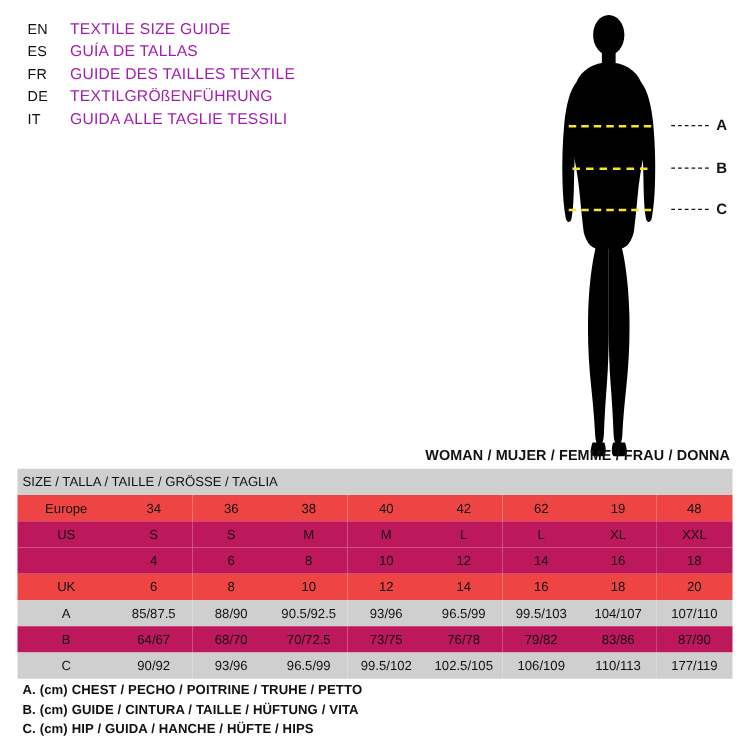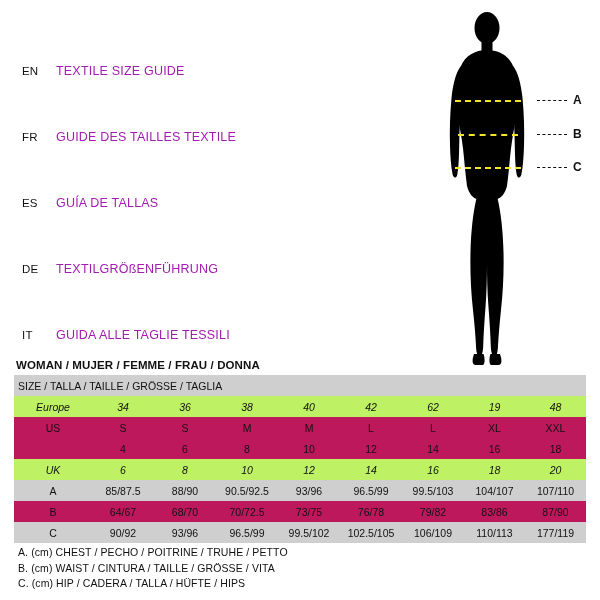--- a/index.html
+++ b/index.html
@@ -21,21 +21,20 @@
     position: absolute;
     top: 14px;
     left: 22px;
     width: 400px;
   }
   .lang-row {
     display: flex;
     align-items: baseline;
     height: 18px;
     line-height: 18px;
-    margin-top: 48px;
   }
   .lang-code {
     width: 34px;
     font-size: 11.5px;
     letter-spacing: .2px;
     color: #111;
   }
   .lang-text {
     font-size: 12.5px;
     letter-spacing: .2px;
@@ -77,20 +76,21 @@
     top: 357px;
     left: 14px;
     width: 572px;
   }
   .woman-title {
     font-size: 11.5px;
     font-weight: 700;
     letter-spacing: .1px;
     padding: 2px 2px 4px 2px;
     color: #111;
+    text-align: right;
   }
   table.size-table {
     border-collapse: collapse;
     width: 572px;
     table-layout: fixed;
   }
   table.size-table td, table.size-table th {
     font-size: 10.5px;
     color: #111;
     padding: 2px 2px;
@@ -109,54 +109,53 @@
     background: #be185d;
   }
   tr.header-row td {
     background: #cfcfcf;
     text-align: left;
     padding-left: 4px;
     font-weight: 400;
     margin-left: 12px;
   }
   tr.white td {
-    background: #bef264;
-    font-style: italic;
+    background: #ef4444;
   }
 
   
   .footnotes {
     position: absolute;
     left: 18px;
     top: 545px;
     width: 560px;
   }
   .footnote {
     font-size: 10.5px;
-    font-weight: 400;
+    font-weight: 700;
     letter-spacing: .1px;
     line-height: 15.5px;
     color: #111;
   }
 </style>
 </head>
 <body>
 
 <div class="lang-block">
   <div class="lang-row">
     <span class="lang-code">EN</span>
     <span class="lang-text">TEXTILE SIZE GUIDE</span>
   </div>
   <div class="lang-row">
+    <span class="lang-code">ES</span>
+    <span class="lang-text">GUÍA DE TALLAS</span>
+  </div>
+  <div class="lang-row">
     <span class="lang-code">FR</span>
     <span class="lang-text">GUIDE DES TAILLES TEXTILE</span>
-  </div>
-  <div class="lang-row">
-    <span class="lang-code">ES</span>
-    <span class="lang-text">GUÍA DE TALLAS</span>
   </div>
   <div class="lang-row">
     <span class="lang-code">DE</span>
     <span class="lang-text">TEXTILGRÖßENFÜHRUNG</span>
   </div>
   <div class="lang-row">
     <span class="lang-code">IT</span>
     <span class="lang-text">GUIDA ALLE TAGLIE TESSILI</span>
   </div>
 </div>
@@ -342,15 +341,15 @@
         <td>106/109</td>
         <td>110/113</td>
         <td>177/119</td>
       </tr>
     </tbody>
   </table>
 </div>
 
 <div class="footnotes">
   <div class="footnote">A. (cm) CHEST / PECHO / POITRINE / TRUHE / PETTO</div>
-  <div class="footnote">B. (cm) WAIST / CINTURA / TAILLE / GRÖSSE / VITA</div>
-  <div class="footnote">C. (cm) HIP / CADERA / TALLA / HÜFTE / HIPS</div>
+  <div class="footnote">B. (cm) GUIDE / CINTURA / TAILLE / HÜFTUNG / VITA</div>
+  <div class="footnote">C. (cm) HIP / GUIDA / HANCHE / HÜFTE / HIPS</div>
 </div>
 
 </body></html>

